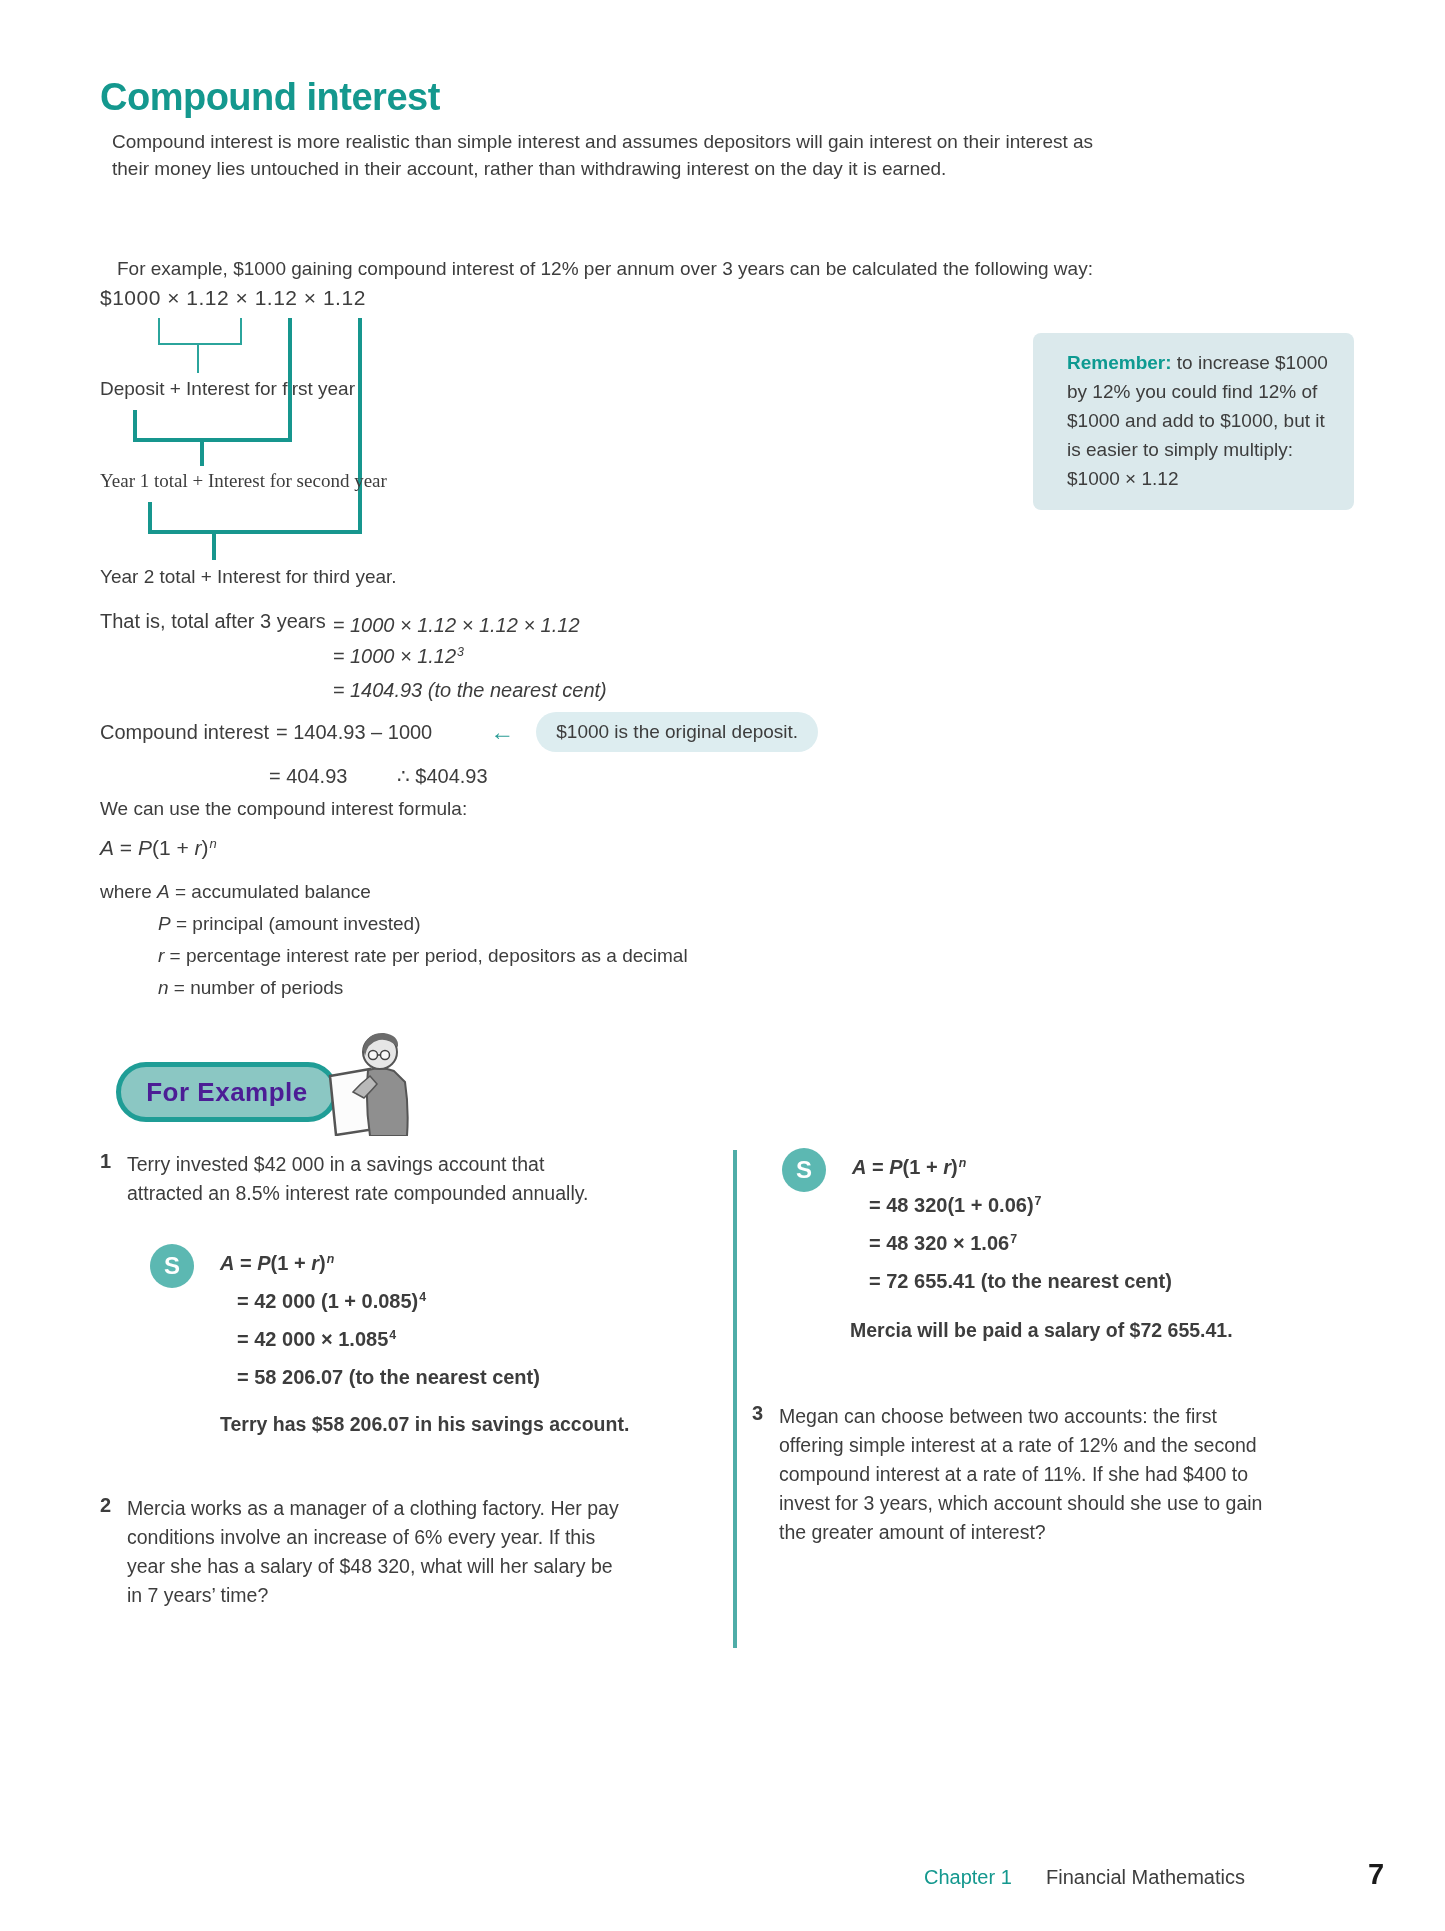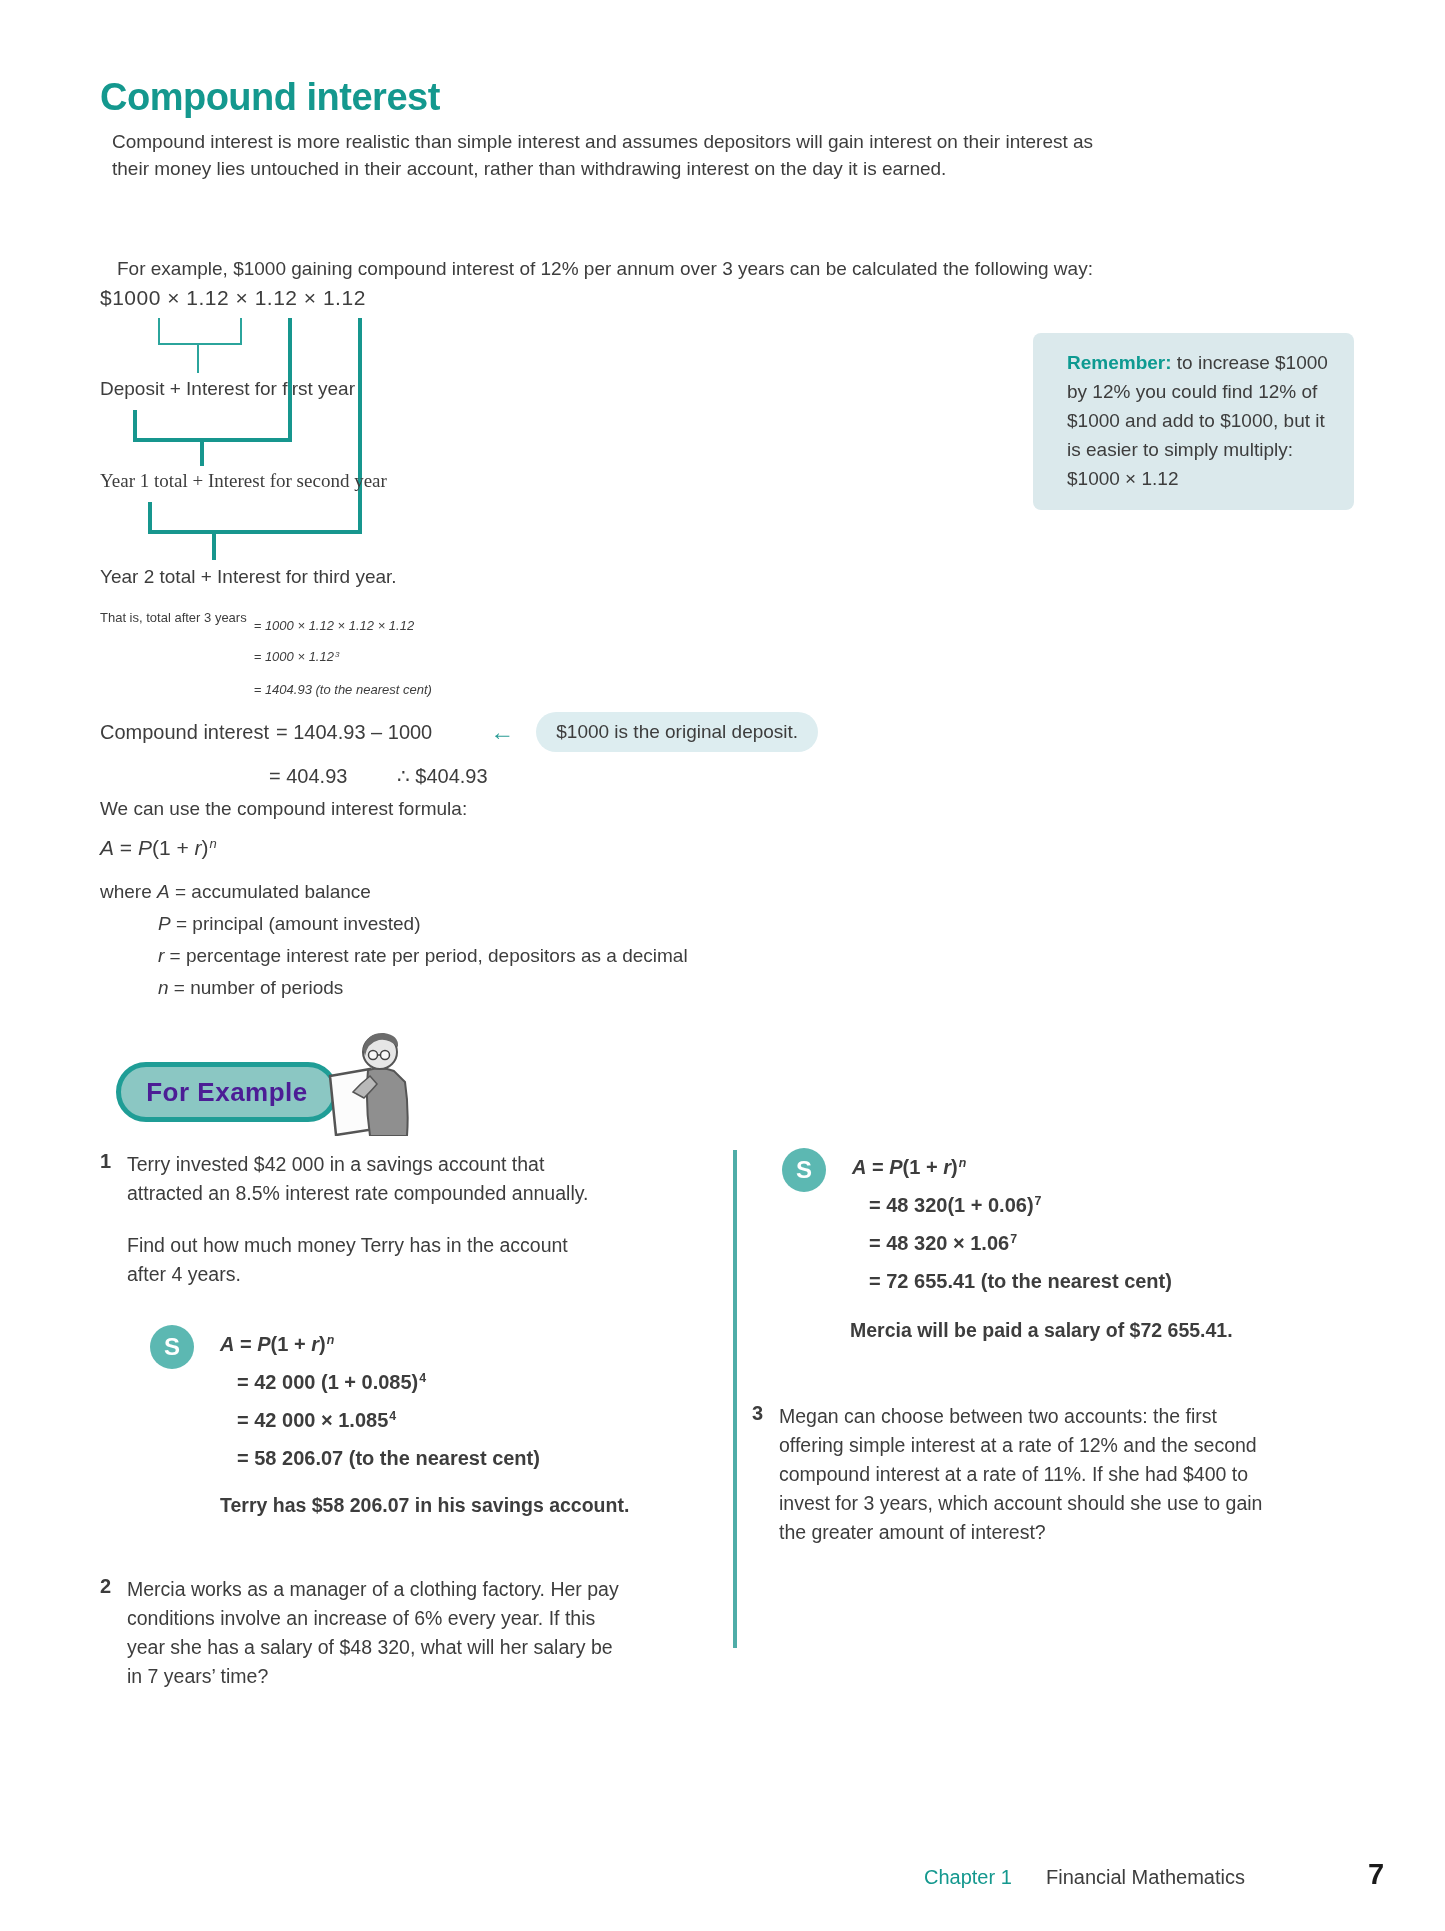--- a/index.html
+++ b/index.html
@@ -11,21 +11,21 @@
   .abs { position:absolute; }
   .title { font-size:38px; font-weight:bold; color:#14988e; letter-spacing:-0.5px; }
   .body-text { font-size:19px; line-height:27px; }
   .nowrap { white-space:nowrap; }
   .expr { font-size:21px; letter-spacing:0.5px; }
   .diagram-label { font-size:19px; }
   .teal-thin { background:#2ba49c; }
   .teal-thick { background:#17968e; }
   .brk1 { border-left:2px solid #2ba49c; border-right:2px solid #2ba49c; border-bottom:2px solid #2ba49c; }
   .brk2 { border-left:4px solid #17968e; border-bottom:4px solid #17968e; }
-  .math-block { font-size:13px; }
+  .math-block { font-size:20px; }
   .math-row { display:flex; align-items:flex-start; }
   .mr-prefix { white-space:nowrap; margin-right:7px; }
   .mlines > div { line-height:31px; white-space:nowrap;font-style:italic; }
   .mi { font-style:italic; }
   .sup { font-size:0.62em; position:relative; top:-0.55em; margin-left:1px; }
   .remember-box {
     background:#dbe9ec; border-radius:8px; width:268px; padding:15px 19px 17px 34px;
     font-size:19px; line-height:29px;margin-top:40px;
   }
   .remember-head { color:#0d9a91; font-weight:bold; }
@@ -136,21 +136,20 @@
     <circle cx="63" cy="25" r="4.5" fill="#f8f8f8" stroke="#444" stroke-width="1.5"></circle>
     <line x1="55.5" y1="25" x2="58.5" y2="25" stroke="#444" stroke-width="1.5"></line>
     <path d="M48,46 Q38,54 31,62 L42,68 Q50,60 55,54 Z" fill="#b9b9b9" stroke="#555" stroke-width="1.5"></path>
   </svg>
 
   <div class="abs" style="left:100px; top:1150px; width:615px;">
     <div class="q-row">
       <span class="q-num">1</span>
       <div>
         <div class="q-text" style="width:492px;">Terry invested $42 000 in a savings account that attracted an 8.5% interest rate compounded annually.</div>
-        <div class="q-text" style="width:478px; margin-top:23px;">Find out how much money Terry has in the account after 4 years.</div>
       </div>
     </div>
     <div style="display:flex; margin-top:36px; margin-left:50px;">
       <div class="s-badge" style="flex:0 0 44px;">S</div>
       <div class="sol-math" style="margin-left:26px; margin-top:2px;">
         <div><span class="mi">A</span><span> = </span><span class="mi">P</span><span>(1 + </span><span class="mi">r</span><span>)</span><span class="mi sup">n</span></div>
         <div class="sol-indent"><span>= 42 000 (1 + 0.085)</span><span class="sup">4</span></div>
         <div class="sol-indent"><span>= 42 000 × 1.085</span><span class="sup">4</span></div>
         <div class="sol-indent"><span>= 58 206.07 (to the nearest cent)</span></div>
       </div>

